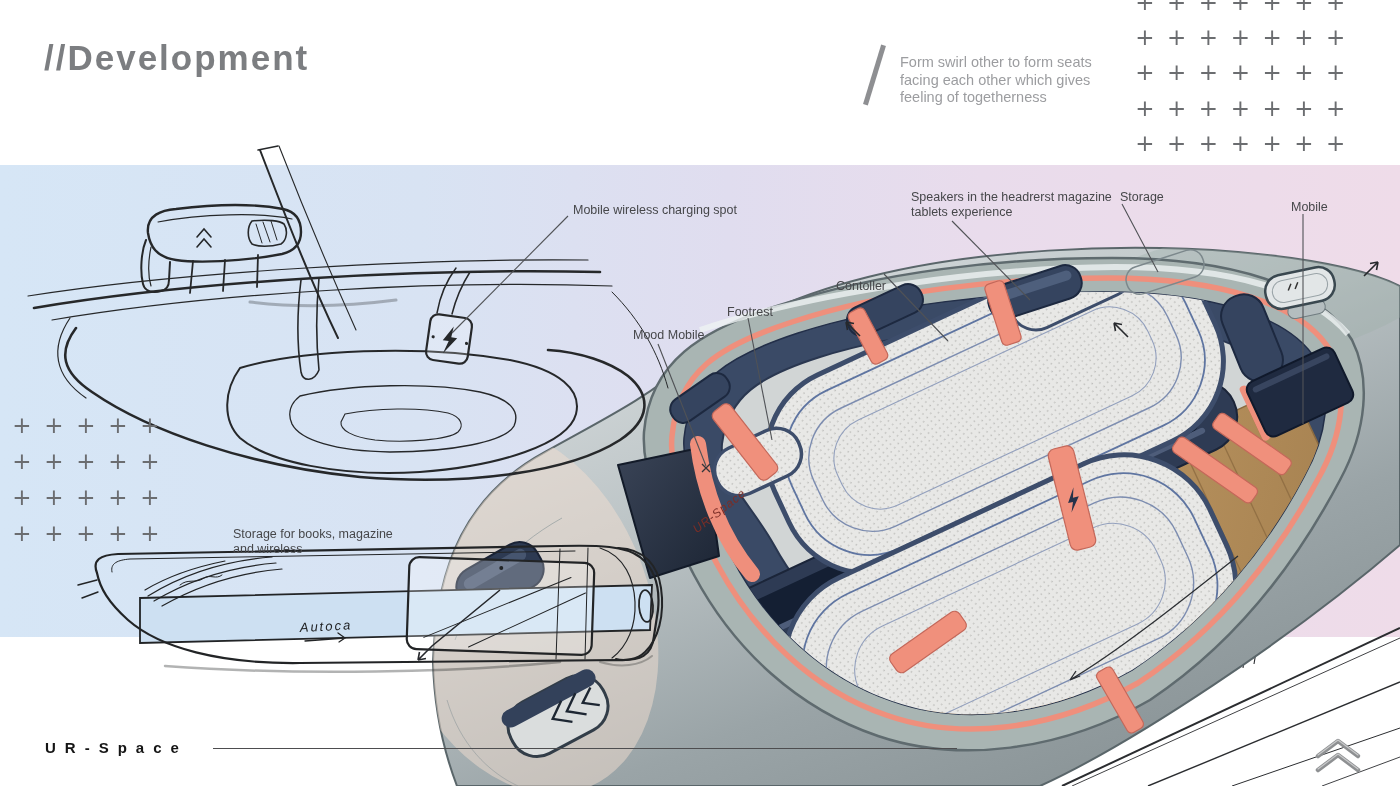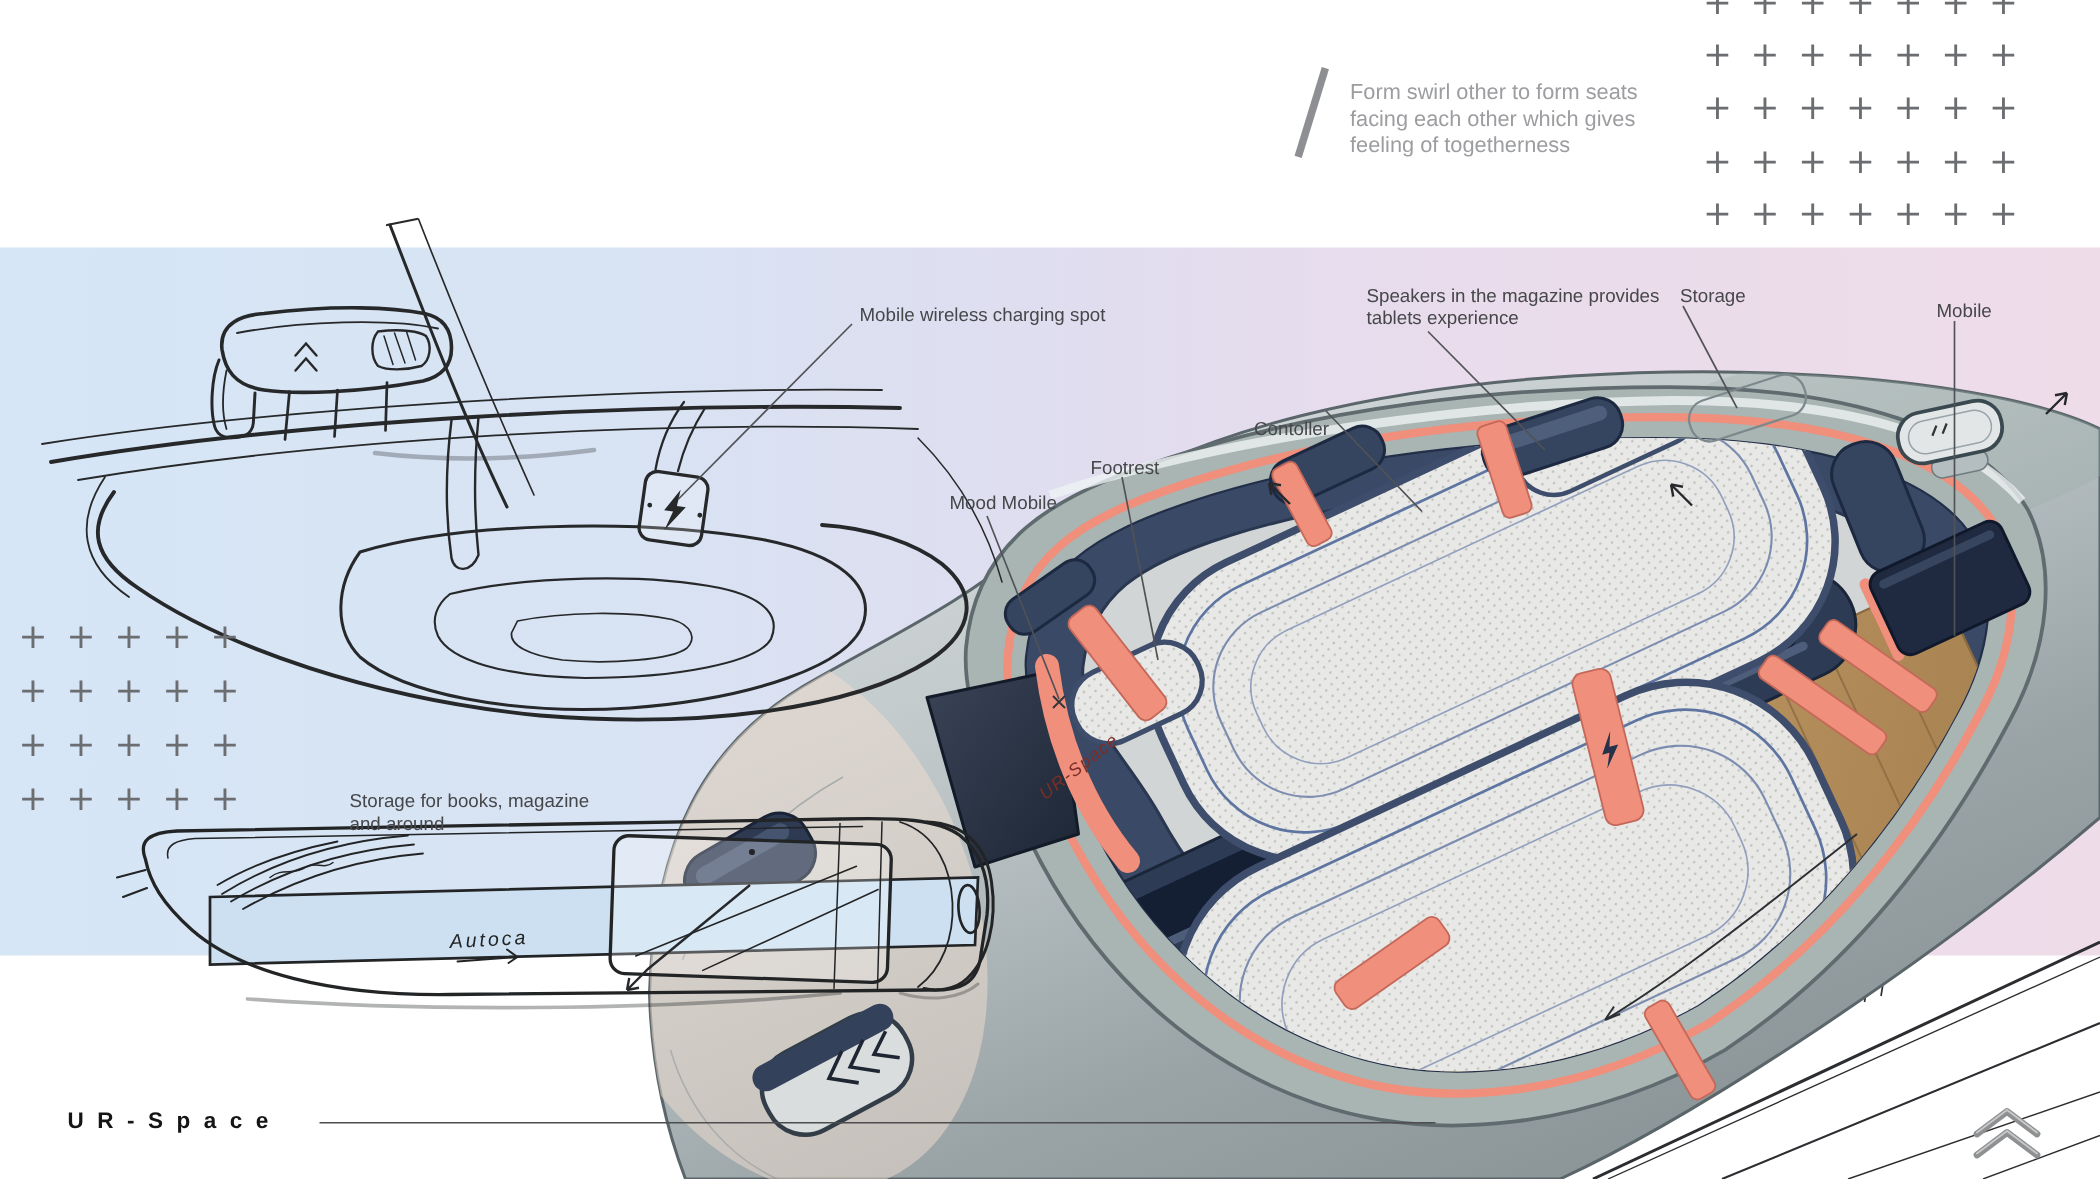--- a/index.html
+++ b/index.html
@@ -259,20 +259,21 @@
       <path d="M568,216 L452,333"></path>
       <path d="M952,221 L1030,300"></path>
       <path d="M1122,204 L1158,272"></path>
       <path d="M1303,214 L1303,424"></path>
       <path d="M884,274 L948,341"></path>
       <path d="M748,318 L772,440"></path>
       <path d="M658,344 L706,466"></path>
     </g>
   </svg>
 
+  <div class="title">//Development</div>
   <div class="slash"></div>
   <div class="note">
     <span style="display:block">Form swirl other to form seats</span>
     <span style="display:block">facing each other which gives</span>
     <span style="display:block">feeling of togetherness</span>
   </div>
 
   <div class="plus-grid pg-right">
       <span class="plus">+</span>
       <span class="plus">+</span>
@@ -330,41 +331,41 @@
       <span class="plus">+</span>
       <span class="plus">+</span>
       <span class="plus">+</span>
       <span class="plus">+</span>
     </div>
 
   <div class="lbl" style="left:573px;top:203px;">
     <span>Mobile wireless charging spot</span>
   </div>
   <div class="lbl" style="left:911px;top:190px;">
-    <span>Speakers in the magazine provides</span>
+    <span>Speakers in the headrerst magazine</span>
     <span>tablets experience</span>
   </div>
   <div class="lbl" style="left:1108px;top:190px;margin-left:12px;">
     <span>Storage</span>
   </div>
   <div class="lbl" style="left:1291px;top:200px;">
     <span>Mobile</span>
   </div>
   <div class="lbl" style="left:836px;top:279px;">
     <span>Contoller</span>
   </div>
   <div class="lbl" style="left:727px;top:305px;">
     <span>Footrest</span>
   </div>
   <div class="lbl" style="left:633px;top:328px;">
     <span>Mood Mobile</span>
   </div>
   <div class="lbl" style="left:233px;top:527px;">
     <span>Storage for books, magazine</span>
-    <span>and around</span>
+    <span>and wireless</span>
   </div>
 
   <div class="footer-name">UR-Space</div>
   <div class="footer-line"></div>
   <svg class="logo" width="52" height="44" viewBox="0 0 52 44">
     <g fill="none" stroke-linejoin="round" stroke-linecap="round">
       <path d="M4,22 L24,7 L44,22" stroke="#8e9092" stroke-width="4.5"></path>
       <path d="M4,21 L24,6 L44,21" stroke="#c8c9ca" stroke-width="1.2"></path>
       <path d="M4,36 L24,21 L44,36" stroke="#8e9092" stroke-width="4.5"></path>
       <path d="M4,35 L24,20 L44,35" stroke="#c8c9ca" stroke-width="1.2"></path>

